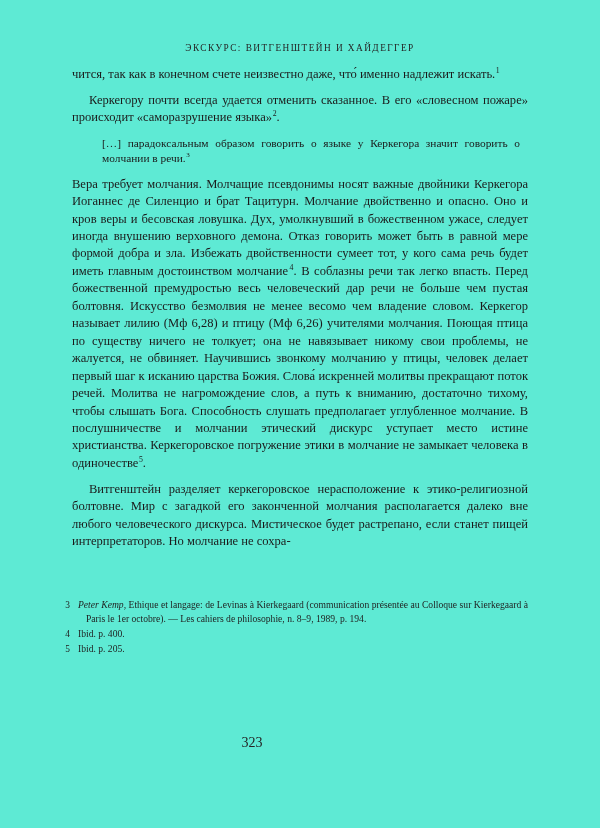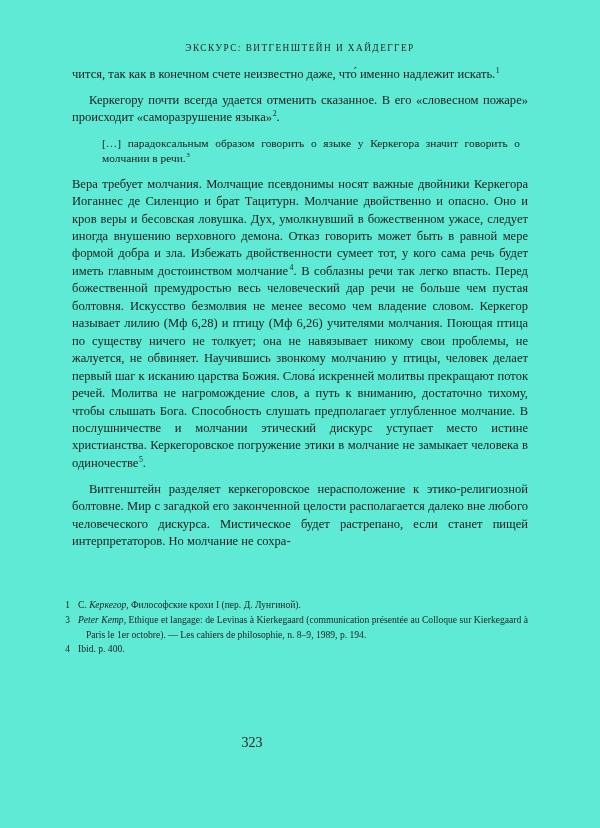--- a/index.html
+++ b/index.html
@@ -140,25 +140,25 @@
     <p class="body"><span>чится, так как в конечном счете неизвестно даже, что́ именно надлежит искать.</span><sup class="fn">1</sup></p>
 
     <p class="body indent"><span>Керкегору почти всегда удается отменить сказанное. В его «словесном пожаре» происходит «саморазрушение языка»</span><sup class="fn">2</sup><span>.</span></p>
 
     <blockquote class="quote">
       <p><span>[…] парадоксальным образом говорить о языке у Керкегора значит говорить о молчании в речи.</span><sup class="fn">3</sup></p>
     </blockquote>
 
     <p class="body"><span>Вера требует молчания. Молчащие псевдонимы носят важные двойники Керкегора Иоганнес де Силенцио и брат Тацитурн. Молчание двойственно и опасно. Оно и кров веры и бесовская ловушка. Дух, умолкнувший в божественном ужасе, следует иногда внушению верховного демона. Отказ говорить может быть в равной мере формой добра и зла. Избежать двойственности сумеет тот, у кого сама речь будет иметь главным достоинством молчание</span><sup class="fn spaced">4</sup><span>. В соблазны речи так легко впасть. Перед божественной премудростью весь человеческий дар речи не больше чем пустая болтовня. Искусство безмолвия не менее весомо чем владение словом. Керкегор называет лилию (Мф 6,28) и птицу (Мф 6,26) учителями молчания. Поющая птица по существу ничего не толкует; она не навязывает никому свои проблемы, не жалуется, не обвиняет. Научившись звонкому молчанию у птицы, человек делает первый шаг к исканию царства Божия. Слова́ искренней молитвы прекращают поток речей. Молитва не нагромождение слов, а путь к вниманию, достаточно тихому, чтобы слышать Бога. Способность слушать предполагает углубленное молчание. В послушничестве и молчании этический дискурс уступает место истине христианства. Керкегоровское погружение этики в молчание не замыкает человека в одиночестве</span><sup class="fn">5</sup><span>.</span></p>
 
-    <p class="body indent"><span>Витгенштейн разделяет керкегоровское нерасположение к этико-религиозной болтовне. Мир с загадкой его законченной целости располагается далеко вне любого человеческого дискурса. Мистическое будет растрепано, если станет пищей интерпретаторов. Но молчание не сохра-</span></p>
+    <p class="body indent"><span>Витгенштейн разделяет керкегоровское нерасположение к этико-религиозной болтовне. Мир с загадкой его законченной молчания располагается далеко вне любого человеческого дискурса. Мистическое будет растрепано, если станет пищей интерпретаторов. Но молчание не сохра-</span></p>
 
   </div>
 
   <div class="footnotes" id="footnotes-container">
-      <div class="fn-item hang"><span class="fn-num">1</span><span class="fn-body"><span>С. </span><i>Керкегор</i><span>, Философские крохи I (пер. Д. Лунгиной).</span></span></div>
       <div class="fn-item hang"><span class="fn-num">3</span><span class="fn-body"><i>Peter Kemp</i><span>, Ethique et langage: de Levinas à Kierkegaard (communication présentée au Colloque sur Kierkegaard à Paris le 1er octobre). — Les cahiers de philosophie, n. 8–9, 1989, p. 194.</span></span></div>
       <div class="fn-item hang"><span class="fn-num">4</span><span class="fn-body"><span>Ibid. p. 400.</span></span></div>
+      <div class="fn-item hang"><span class="fn-num">5</span><span class="fn-body"><span>Ibid. p. 205.</span></span></div>
     </div>
 
   <div class="folio">323</div>
 
 </div>
 
 </body></html>

